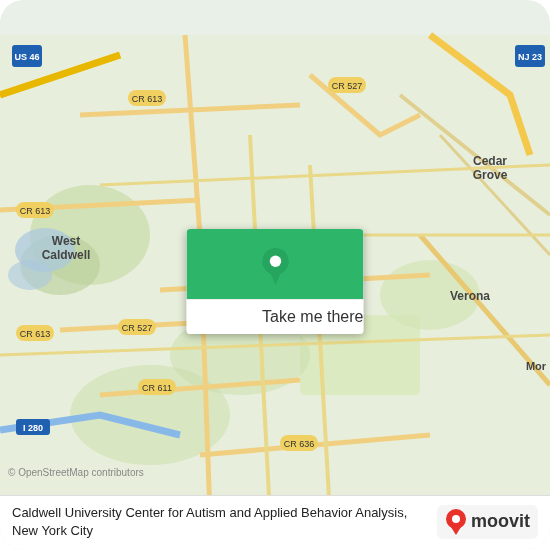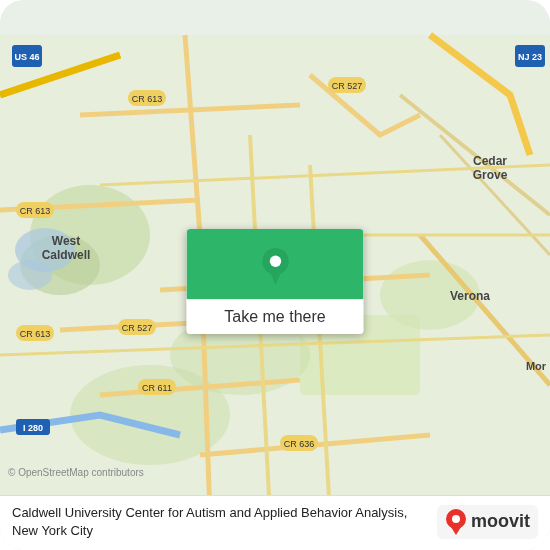--- a/index.html
+++ b/index.html
@@ -102,21 +102,21 @@
       padding: 18px 10px 14px 10px;
     }
 
     #pin-icon {
       width: 32px;
       height: 38px;
     }
 
     #btn-label {
       background: white;
-      text-align: center;
+      text-align: right;
       font-size: 16px;
       font-weight: 500;
       color: #333;
       padding: 8px 0;
       border-top: 1px solid #eee;
     }
   </style>
 </head>
 <body>
 

